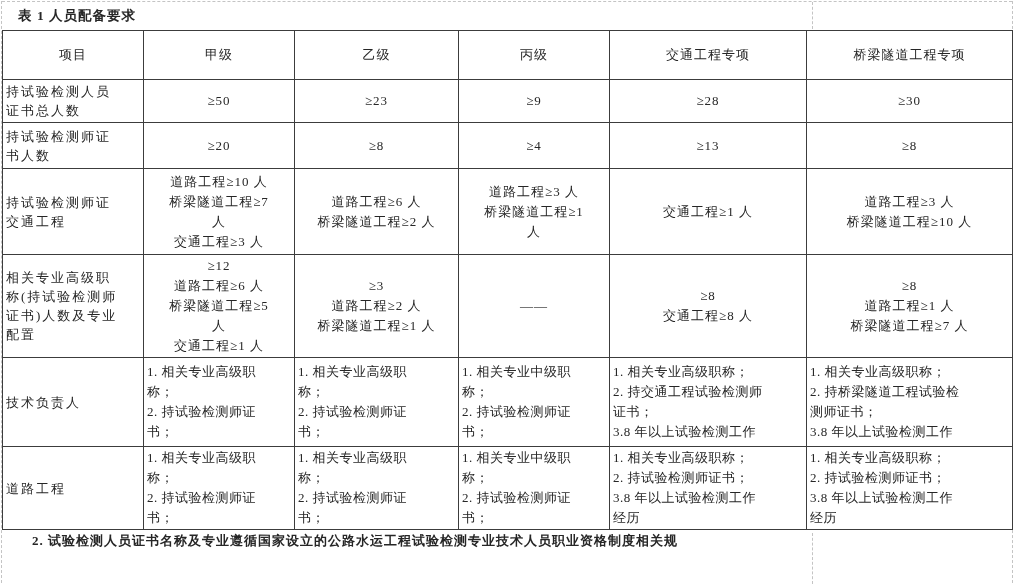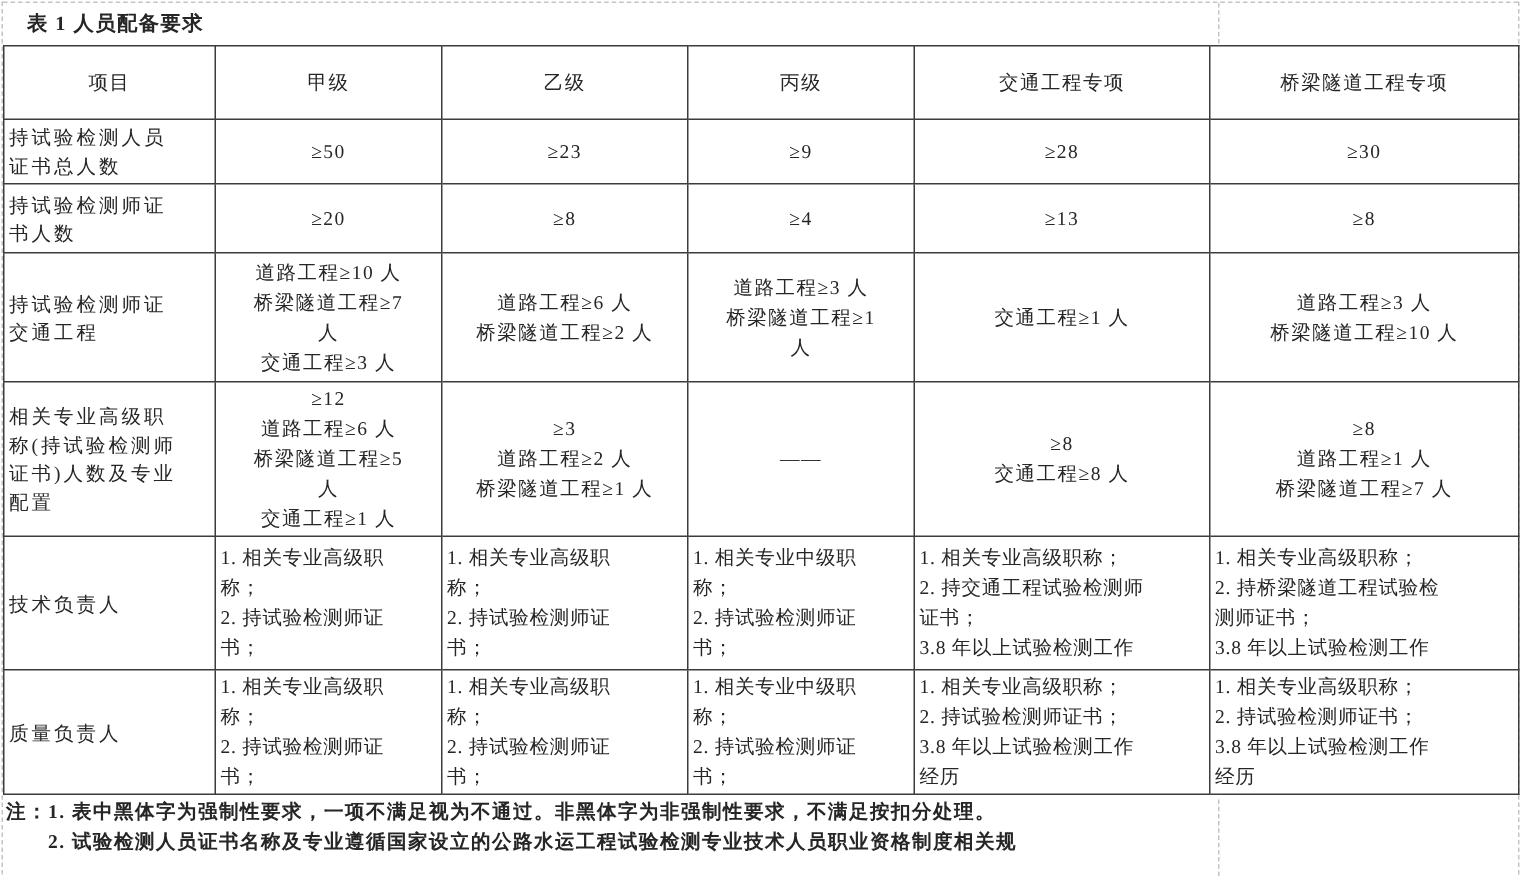--- a/index.html
+++ b/index.html
@@ -224,21 +224,21 @@
           </td>
           <td class="c-left">
             <span class="cell-line">1. 相关专业高级职称；</span>
             <span class="cell-line">2. 持桥梁隧道工程试验检</span>
             <span class="cell-line">测师证书；</span>
             <span class="cell-line">3.8 年以上试验检测工作</span>
           </td>
         </tr>
         <tr style="height: 82px;">
           <td class="label-cell">
-            <span class="cell-line">质量负责人</span>
+            <span class="cell-line">道路工程</span>
           </td>
           <td class="c-left">
             <span class="cell-line">1. 相关专业高级职</span>
             <span class="cell-line">称；</span>
             <span class="cell-line">2. 持试验检测师证</span>
             <span class="cell-line">书；</span>
           </td>
           <td class="c-left">
             <span class="cell-line">1. 相关专业高级职</span>
             <span class="cell-line">称；</span>
@@ -261,17 +261,16 @@
             <span class="cell-line">1. 相关专业高级职称；</span>
             <span class="cell-line">2. 持试验检测师证书；</span>
             <span class="cell-line">3.8 年以上试验检测工作</span>
             <span class="cell-line">经历</span>
           </td>
         </tr>
       </tbody>
   </table>
 
   <div class="notes">
-    <span class="note-line note-1">注：1. 表中黑体字为强制性要求，一项不满足视为不通过。非黑体字为非强制性要求，不满足按扣分处理。</span>
     <span class="note-line note-2">2. 试验检测人员证书名称及专业遵循国家设立的公路水运工程试验检测专业技术人员职业资格制度相关规</span>
   </div>
 
 </div>
 
 </body></html>

